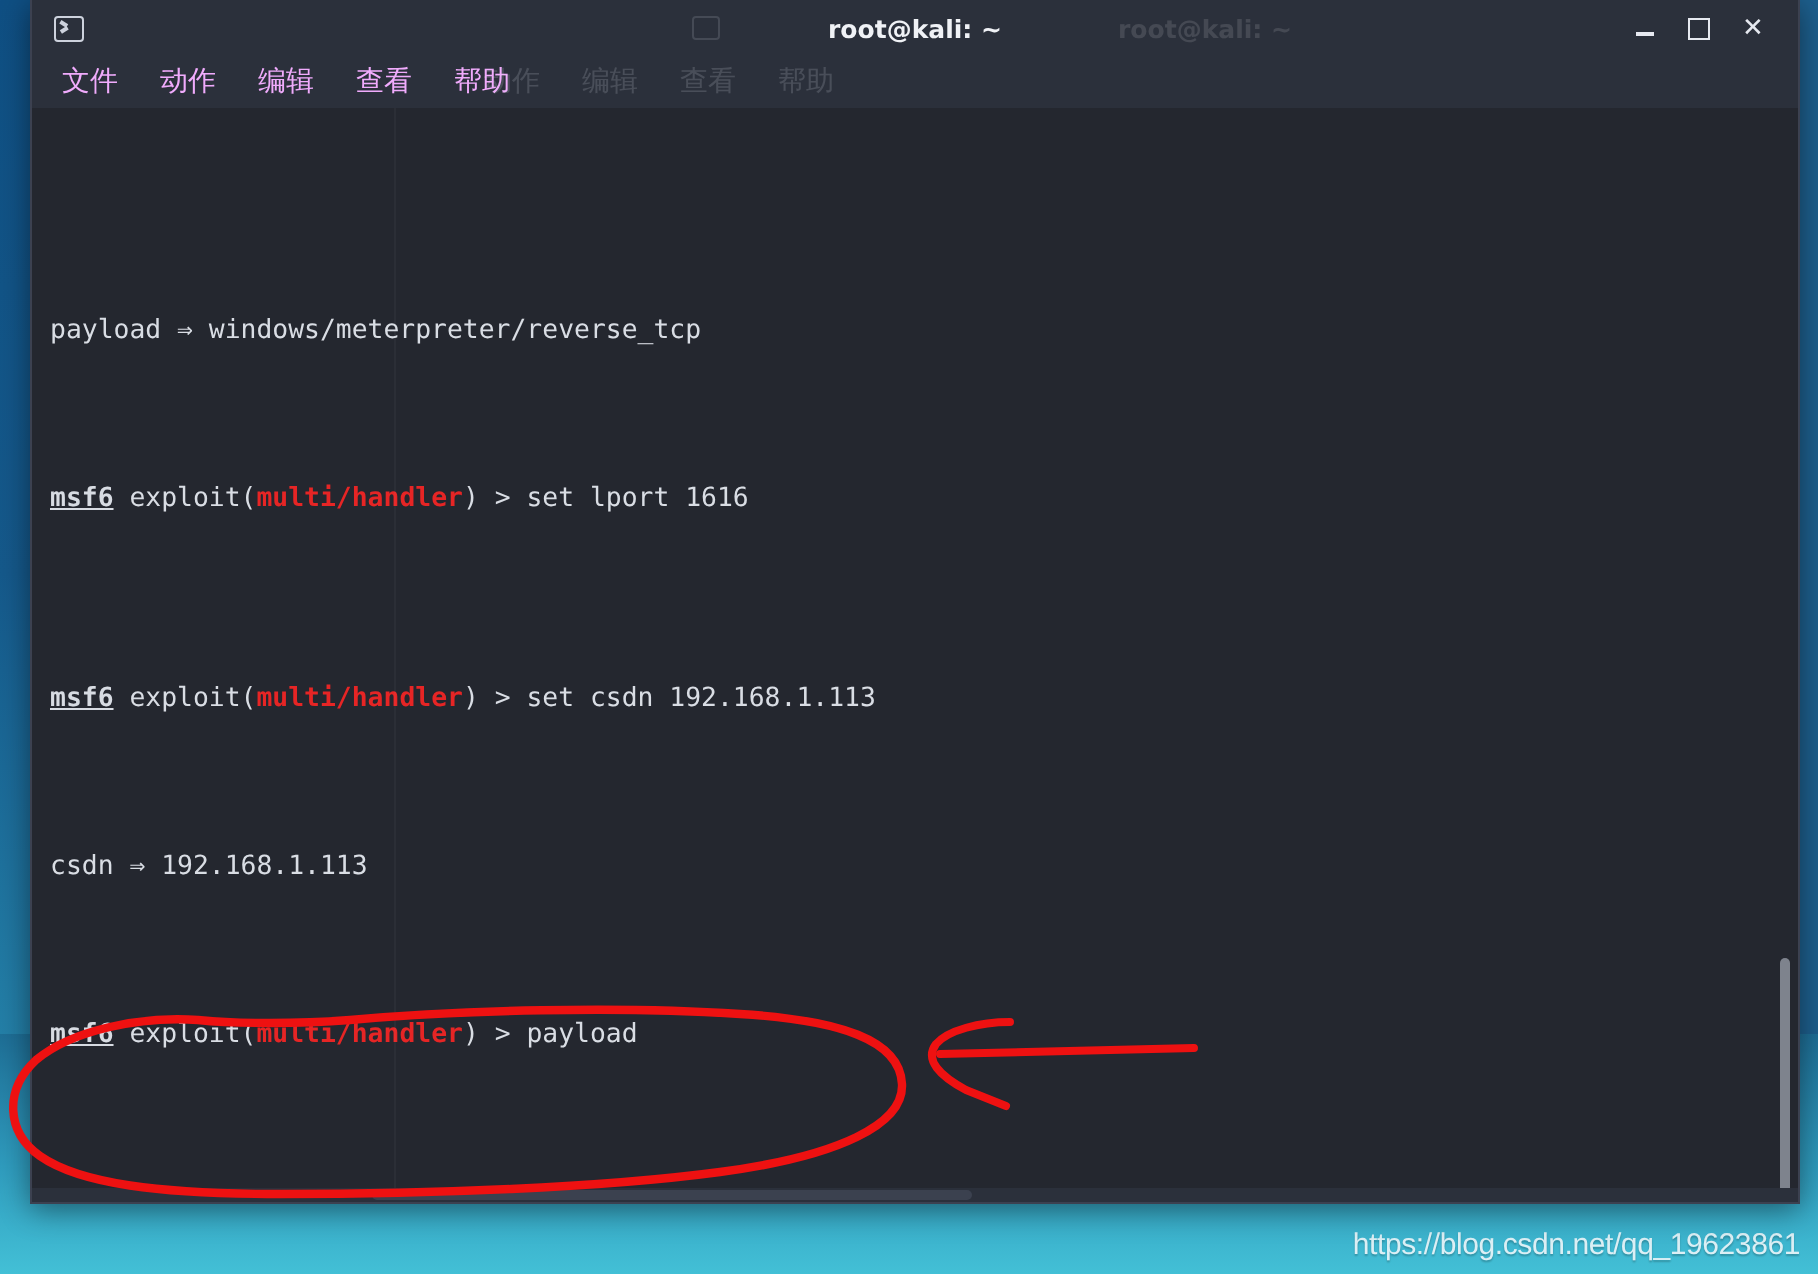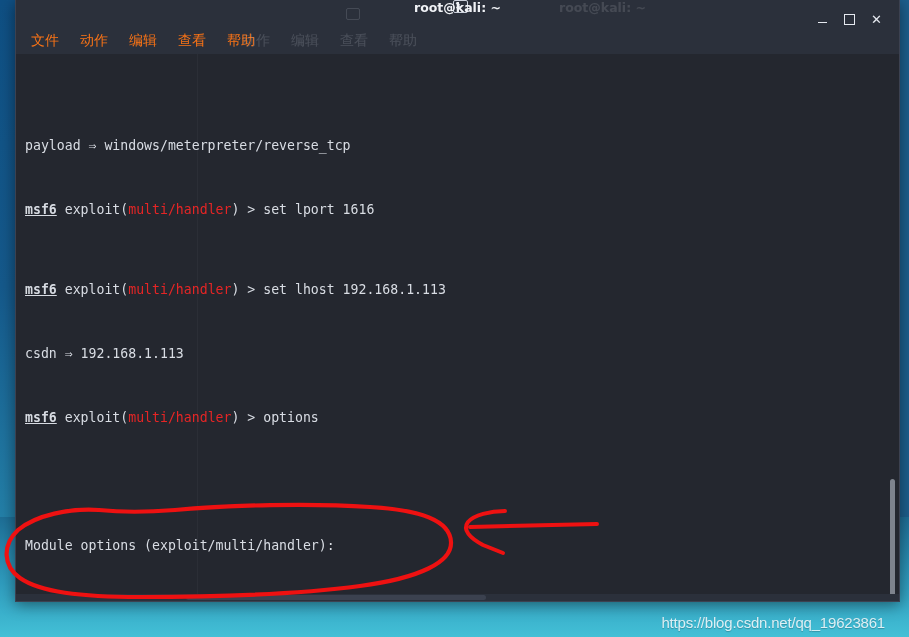--- a/index.html
+++ b/index.html
@@ -32,21 +32,21 @@
   }
   #desktop-left {
     position: absolute;
     left: 0; top: 0; bottom: 0; width: 220px;
     background: linear-gradient(180deg, #0f4f83 0%, #15598b 45%, #2b93b6 100%);
   }
 
   
   #watermark {
     position: absolute;
-    right: 24px;
+    right: 9px;
     bottom: 6px;
     font-family: "Liberation Sans", sans-serif;
     font-size: 15px;
     color: #e8f4f8;
     opacity: .93;
     letter-spacing: -.2px;
     text-shadow: 0 1px 1px rgba(0,0,0,.25);
     white-space: nowrap;
   }
 
@@ -65,21 +65,20 @@
   }
 
   
   #titlebar {
     position: relative;
     height: 28px;
     background: #2b303b;
     display: flex;
     align-items: center;
     padding: 0 6px;
-    flex-direction: column;
   }
   #titlebar-icon {
     width: 15px; height: 13px;
     border: 1.5px solid #cdd2dd;
     border-radius: 2px;
     margin-left: 5px;
     position: relative;
     flex: none;
   }
   #titlebar-icon::before {
@@ -162,21 +161,21 @@
     position: relative;
     height: 26px;
     background: #2b303b;
     display: flex;
     align-items: center;
     padding-left: 15px;
   }
   .menu-item {
     font-family: "DejaVu Sans", sans-serif;
     font-size: 14px;
-    color: #f97316;
+    color: #f0abfc;
     margin-right: 21px;
     cursor: default;
     white-space: nowrap;
   }
   #menubar-ghost {
     position: absolute;
     left: 226px;
     top: 0;
     height: 26px;
     display: flex;
@@ -192,24 +191,24 @@
     background: #24272f;
     height: 548px;
     overflow: hidden;
     font-family: "DejaVu Sans Mono", monospace;
     font-size: 13.2px;
     line-height: 16px;
     color: #d9dde4;
     padding: 4px 0 0 9px;
     white-space: pre;
   }
-  .line { height: 16px; white-space: pre; }
+  .line { height: 16px; white-space: pre; margin-top: 20px; }
   .blank { height: 16px; }
   .msf     { color: #d7dbe2; text-decoration: underline; font-weight: bold; }
-  .mod     { color: #e62525; font-weight: normal; }
+  .mod     { color: #e62525; font-weight: bold; }
 
   
   #tear {
     position: absolute;
     left: 181px;
     top: 0;
     width: 1px;
     height: 100%;
     background: rgba(255,255,255,.035);
     pointer-events: none;
@@ -295,25 +294,25 @@
 
   <div id="term">
 
     <div id="tear"></div>
 
     <div class="line"><span>payload ⇒ windows/meterpreter/reverse_tcp</span></div>
 
     <div class="line"><span class="msf">msf6</span><span> exploit(</span><span class="mod">multi/handler</span><span>) &gt; </span><span>set lport 1616</span></div>
 
 
-    <div class="line"><span class="msf">msf6</span><span> exploit(</span><span class="mod">multi/handler</span><span>) &gt; </span><span>set lhost 192.168.1.113</span></div>
+    <div class="line"><span class="msf">msf6</span><span> exploit(</span><span class="mod">multi/handler</span><span>) &gt; </span><span>set csdn 192.168.1.113</span></div>
 
     <div class="line"><span>csdn ⇒ 192.168.1.113</span></div>
 
-    <div class="line"><span class="msf">msf6</span><span> exploit(</span><span class="mod">multi/handler</span><span>) &gt; </span><span>options</span></div>
+    <div class="line"><span class="msf">msf6</span><span> exploit(</span><span class="mod">multi/handler</span><span>) &gt; </span><span>payload</span></div>
 
     <div class="blank"></div>
 
     <div class="line">Module options (exploit/multi/handler):</div>
 
     
 
     
     
     

